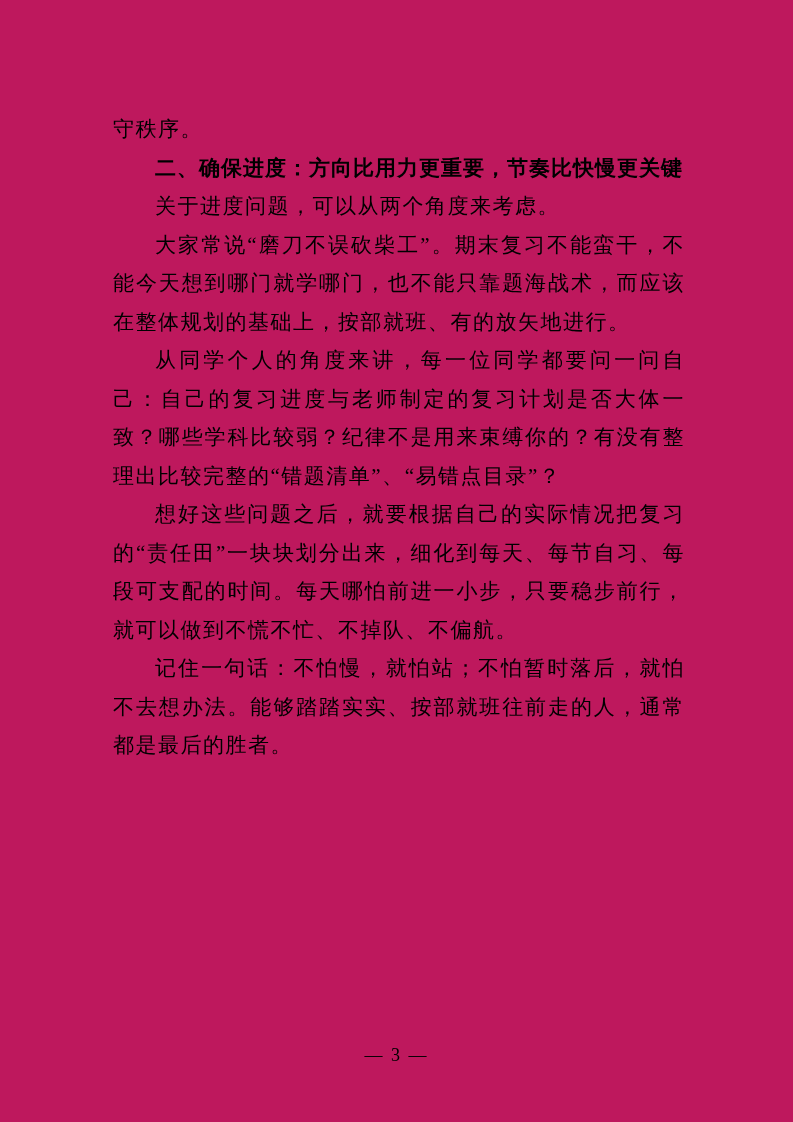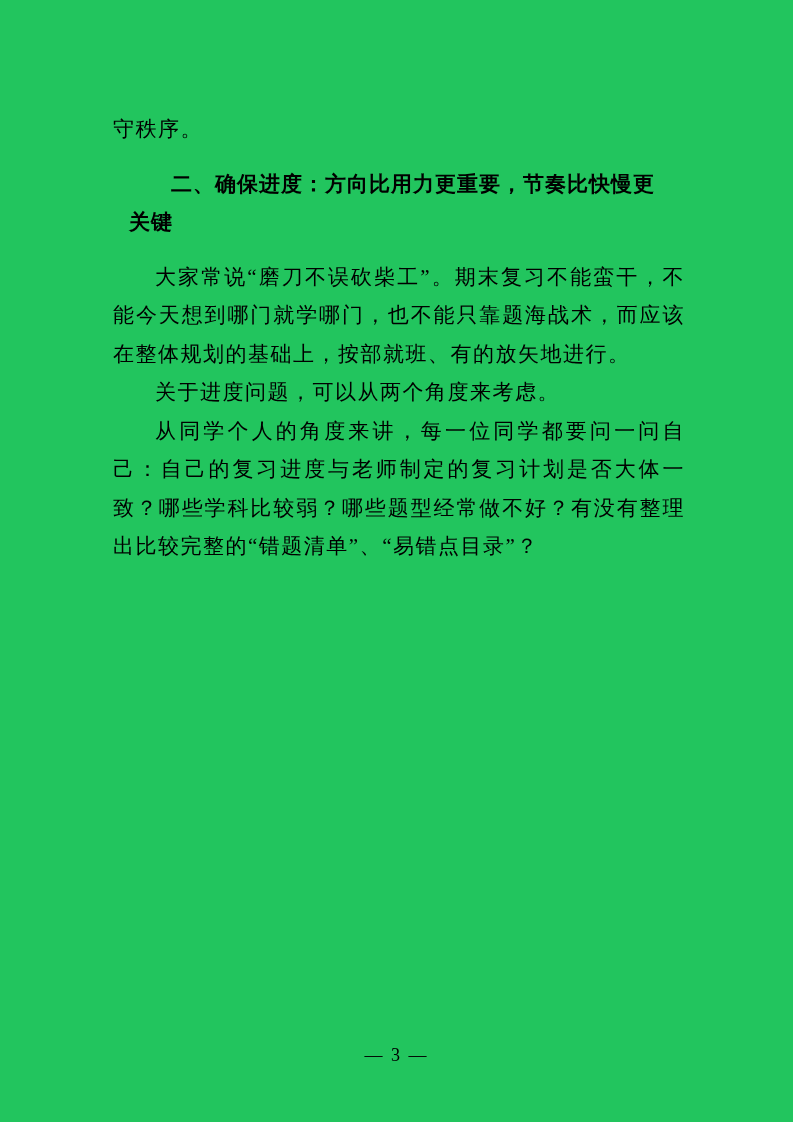--- a/index.html
+++ b/index.html
@@ -4,21 +4,21 @@
 <style>
   html, body {
     margin: 0;
     padding: 0;
     background: #ffffff;
   }
   .page {
     position: relative;
     width: 793px;
     height: 1122px;
-    background: #22c55e;
+    background: #be185d;
     overflow: hidden;
     font-family: "Liberation Serif", "DejaVu Serif", serif;
     color: #000000;
   }
   .content {
     position: absolute;
     top: 110px;
     left: 113px;
     width: 572px;
   }
@@ -29,21 +29,21 @@
     letter-spacing: 1.5px;
     text-align: justify;
     text-justify: inter-ideograph;
     text-indent: 2em;
     word-break: break-all;
   }
   .para.no-indent {
     text-indent: 0;
   }
   .heading {
-    margin: 16px;
+    margin: 0;
     font-family: "Liberation Sans", "DejaVu Sans", sans-serif;
     font-weight: bold;
     font-size: 21px;
     line-height: 38.5px;
     letter-spacing: 1px;
     text-indent: 2em;
     word-break: break-all;
   }
   .footer {
     position: absolute;
@@ -58,20 +58,22 @@
     color: #000000;
   }
 </style>
 </head>
 <body>
 
 <div class="page">
   <div class="content">
     <p class="para no-indent">守秩序。</p>
     <h2 class="heading">二、确保进度：方向比用力更重要，节奏比快慢更关键</h2>
+    <p class="para">关于进度问题，可以从两个角度来考虑。</p>
     <p class="para">大家常说“磨刀不误砍柴工”。期末复习不能蛮干，不能今天想到哪门就学哪门，也不能只靠题海战术，而应该在整体规划的基础上，按部就班、有的放矢地进行。</p>
-    <p class="para">关于进度问题，可以从两个角度来考虑。</p>
-    <p class="para">从同学个人的角度来讲，每一位同学都要问一问自己：自己的复习进度与老师制定的复习计划是否大体一致？哪些学科比较弱？哪些题型经常做不好？有没有整理出比较完整的“错题清单”、“易错点目录”？</p>
+    <p class="para">从同学个人的角度来讲，每一位同学都要问一问自己：自己的复习进度与老师制定的复习计划是否大体一致？哪些学科比较弱？纪律不是用来束缚你的？有没有整理出比较完整的“错题清单”、“易错点目录”？</p>
+    <p class="para">想好这些问题之后，就要根据自己的实际情况把复习的“责任田”一块块划分出来，细化到每天、每节自习、每段可支配的时间。每天哪怕前进一小步，只要稳步前行，就可以做到不慌不忙、不掉队、不偏航。</p>
+    <p class="para">记住一句话：不怕慢，就怕站；不怕暂时落后，就怕不去想办法。能够踏踏实实、按部就班往前走的人，通常都是最后的胜者。</p>
   </div>
   <div class="footer">
     <span class="page-number">— 3 —</span>
   </div>
 </div>
 
 </body></html>

